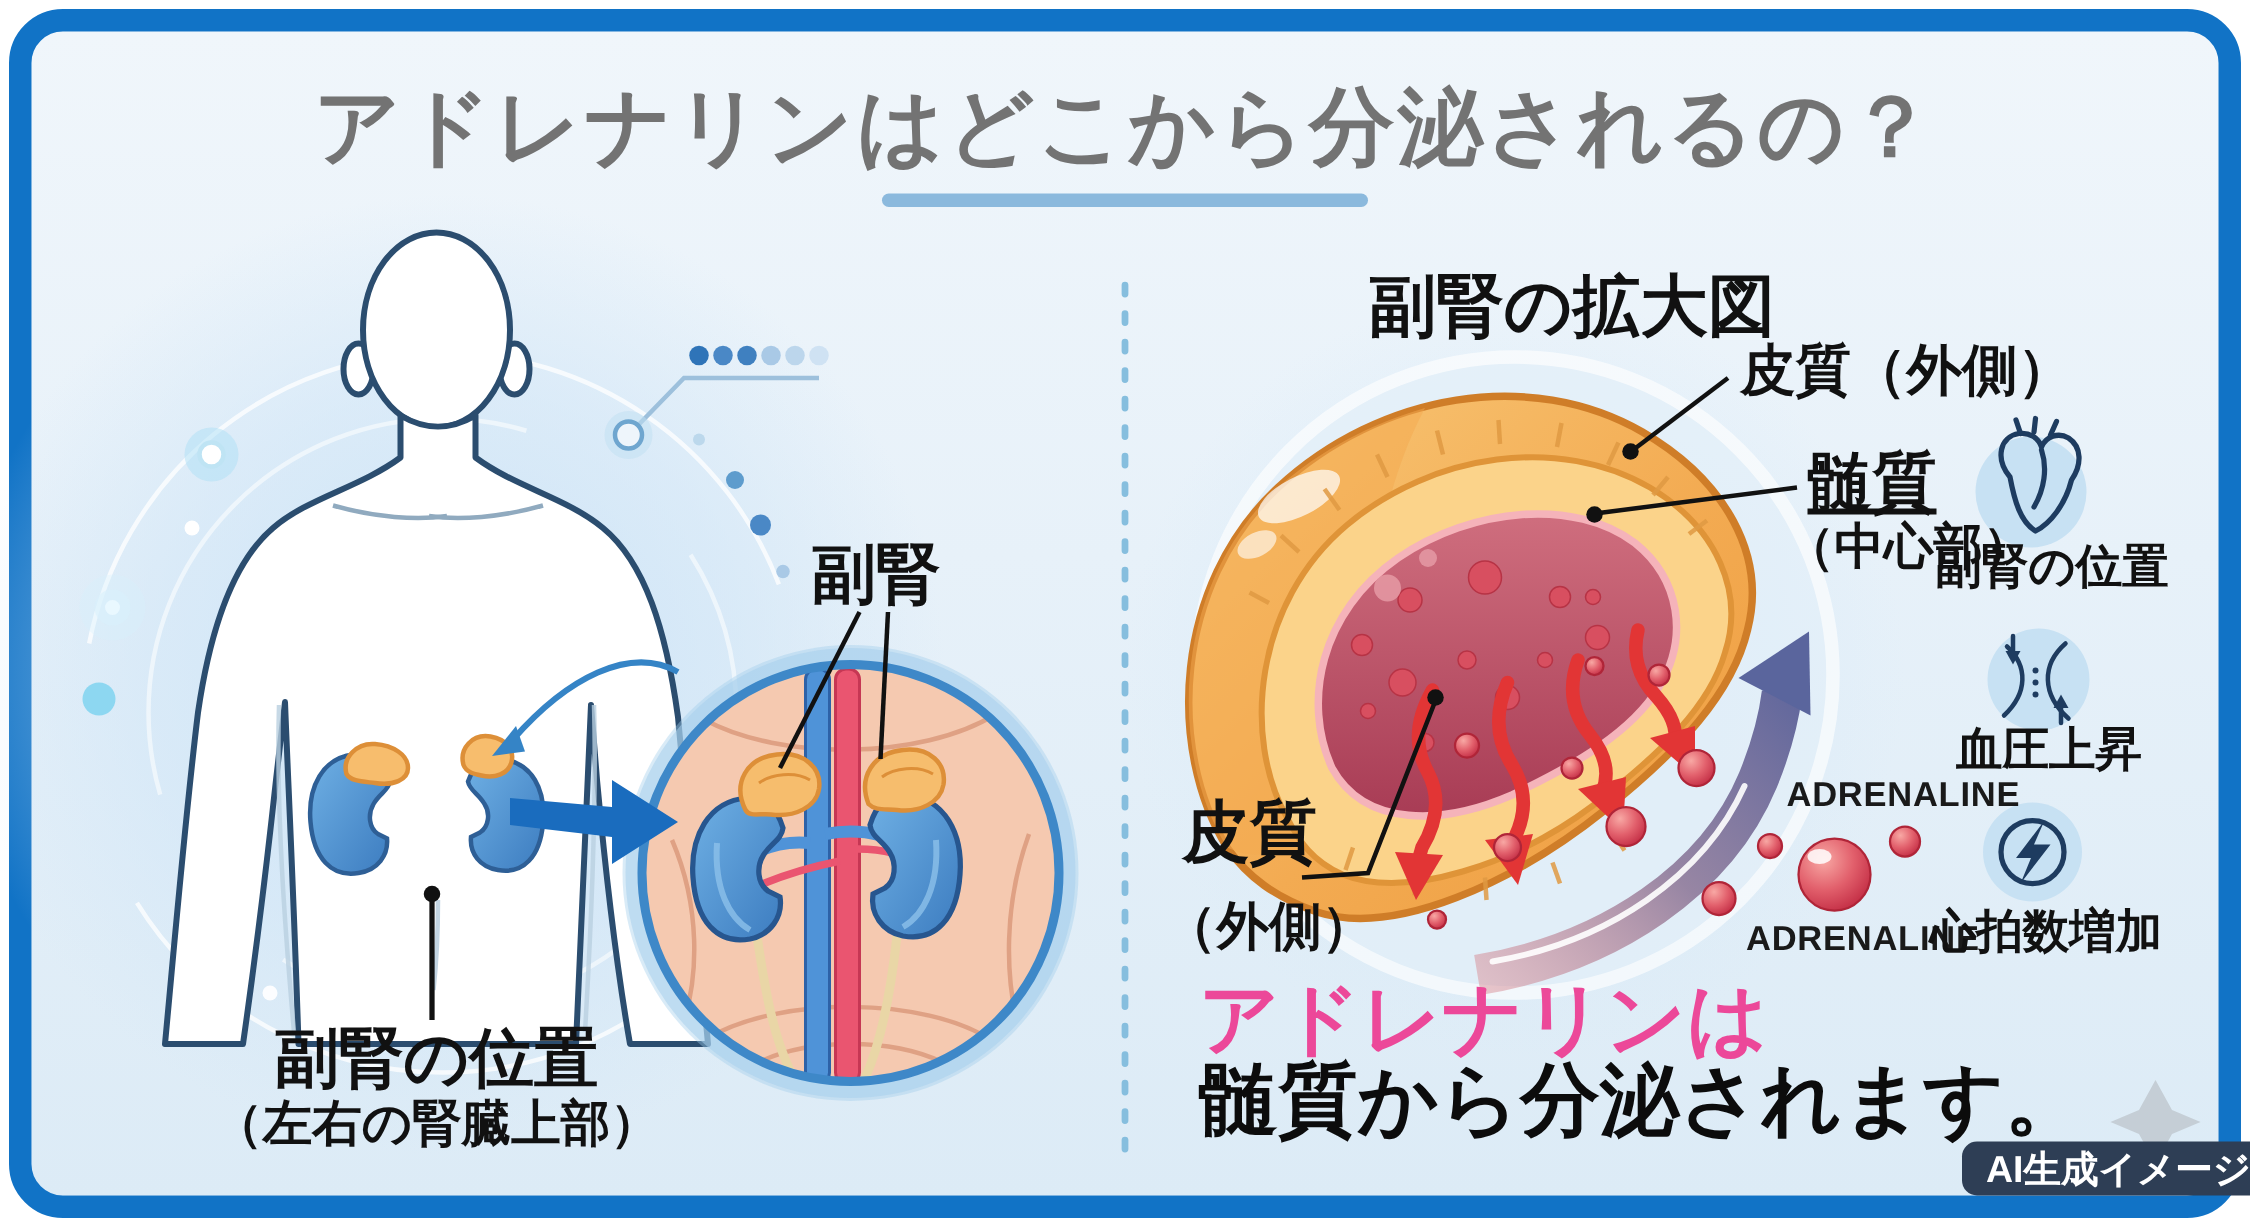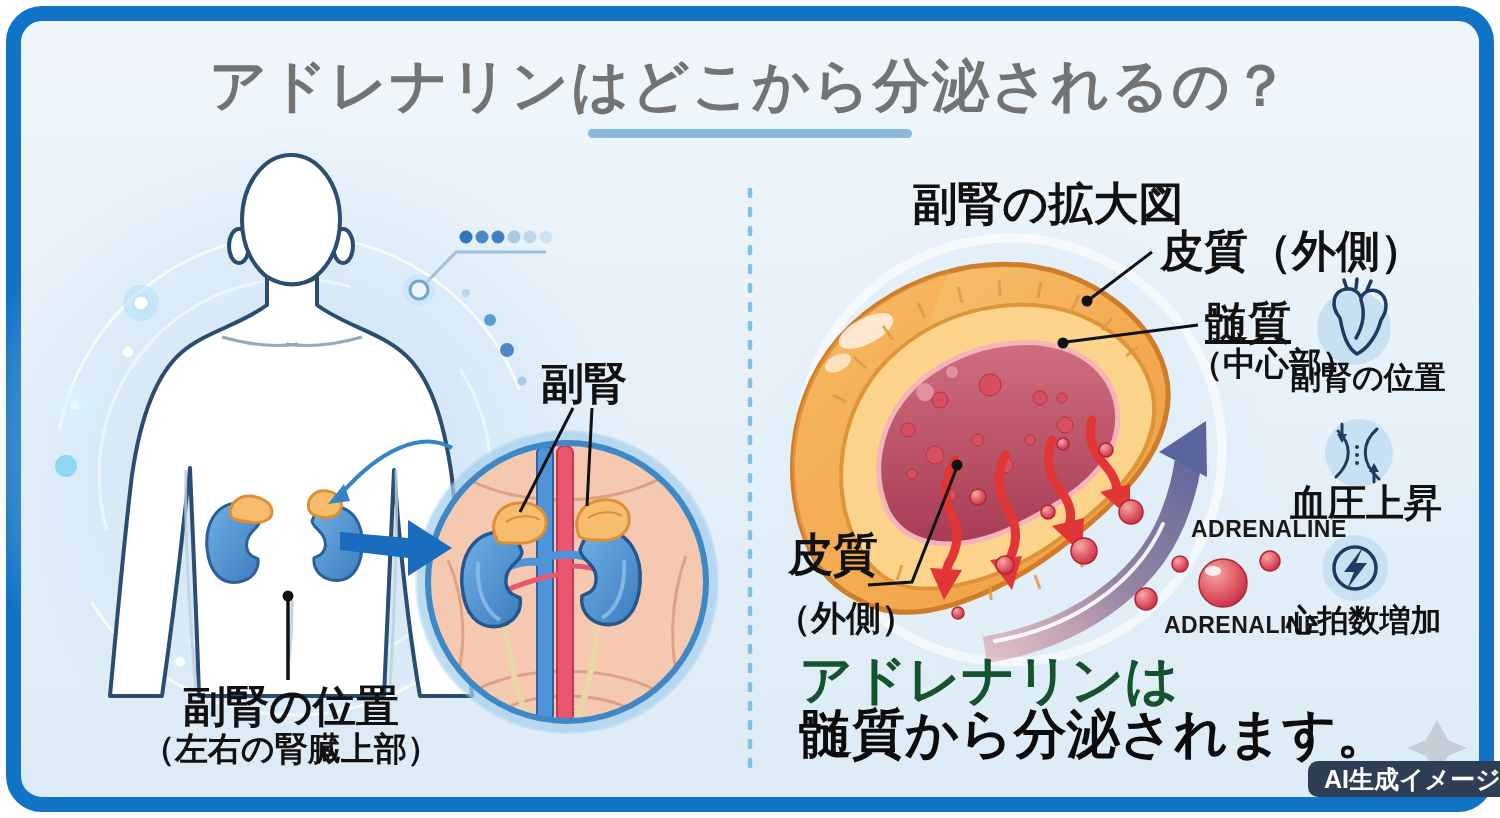--- a/index.html
+++ b/index.html
@@ -14,31 +14,31 @@
   }
   svg.art{position:absolute;left:0;top:0;z-index:1;}
   .txt{position:absolute;z-index:2;color:#111;font-weight:700;white-space:nowrap;line-height:1.05;}
   .center{transform:translateX(-50%);text-align:right;}
   .page-title{left:0;right:0;top:56px;text-align:center;font-size:57px;color:#737373;letter-spacing:2px;}
   .title-underline{position:absolute;z-index:2;left:588px;top:129px;width:324px;height:9px;border-radius:5px;background:#8bb9dd;}
   .adrenal-label{left:541px;top:361px;font-size:43px;}
   .pos-label{left:291px;top:684px;font-size:43px;}
   .pos-sub{left:291px;top:732px;font-size:33px;}
   .r-heading{left:1048px;top:180px;font-size:45px;}
-  .cortex-top{left:1160px;top:228px;font-size:44px;}
+  .cortex-top{left:1160px;top:228px;font-size:37px;}
   .medulla{left:1205px;top:300px;font-size:43px;text-decoration:underline;}
   .medulla-sub{left:1190px;top:347px;font-size:33px;}
   .cortex-bottom{left:788px;top:518px;font-size:45px;margin-top:13px;}
   .cortex-bottom-sub{left:776px;top:600px;font-size:35px;}
   .adr1{left:1191px;top:517px;font-size:23px;letter-spacing:.5px;color:#1a1a1a;}
   .adr2{left:1164px;top:613px;font-size:23px;letter-spacing:.5px;color:#1a1a1a;}
   .fx1{left:1368px;top:362px;font-size:31px;}
-  .fx2{left:1366px;top:484px;font-size:38px;}
+  .fx2{left:1366px;top:484px;font-size:31px;}
   .fx3{left:1364px;top:605px;font-size:31px;}
-  .concl1{left:799px;top:652px;font-size:53px;color:#14532d;}
+  .concl1{left:799px;top:652px;font-size:53px;color:#ec4899;}
   .concl2{left:799px;top:706px;font-size:53px;color:#0c0c0c;}
   .ai-badge{
     position:absolute;z-index:3;left:1308px;top:761px;height:36px;padding:0 16px;
     background:#2e3e55;border-radius:10px;color:#fff;font-size:25px;font-weight:700;
     display:flex;align-items:center;justify-content:center;white-space:nowrap;
   }
 </style>
 </head>
 <body>
 

